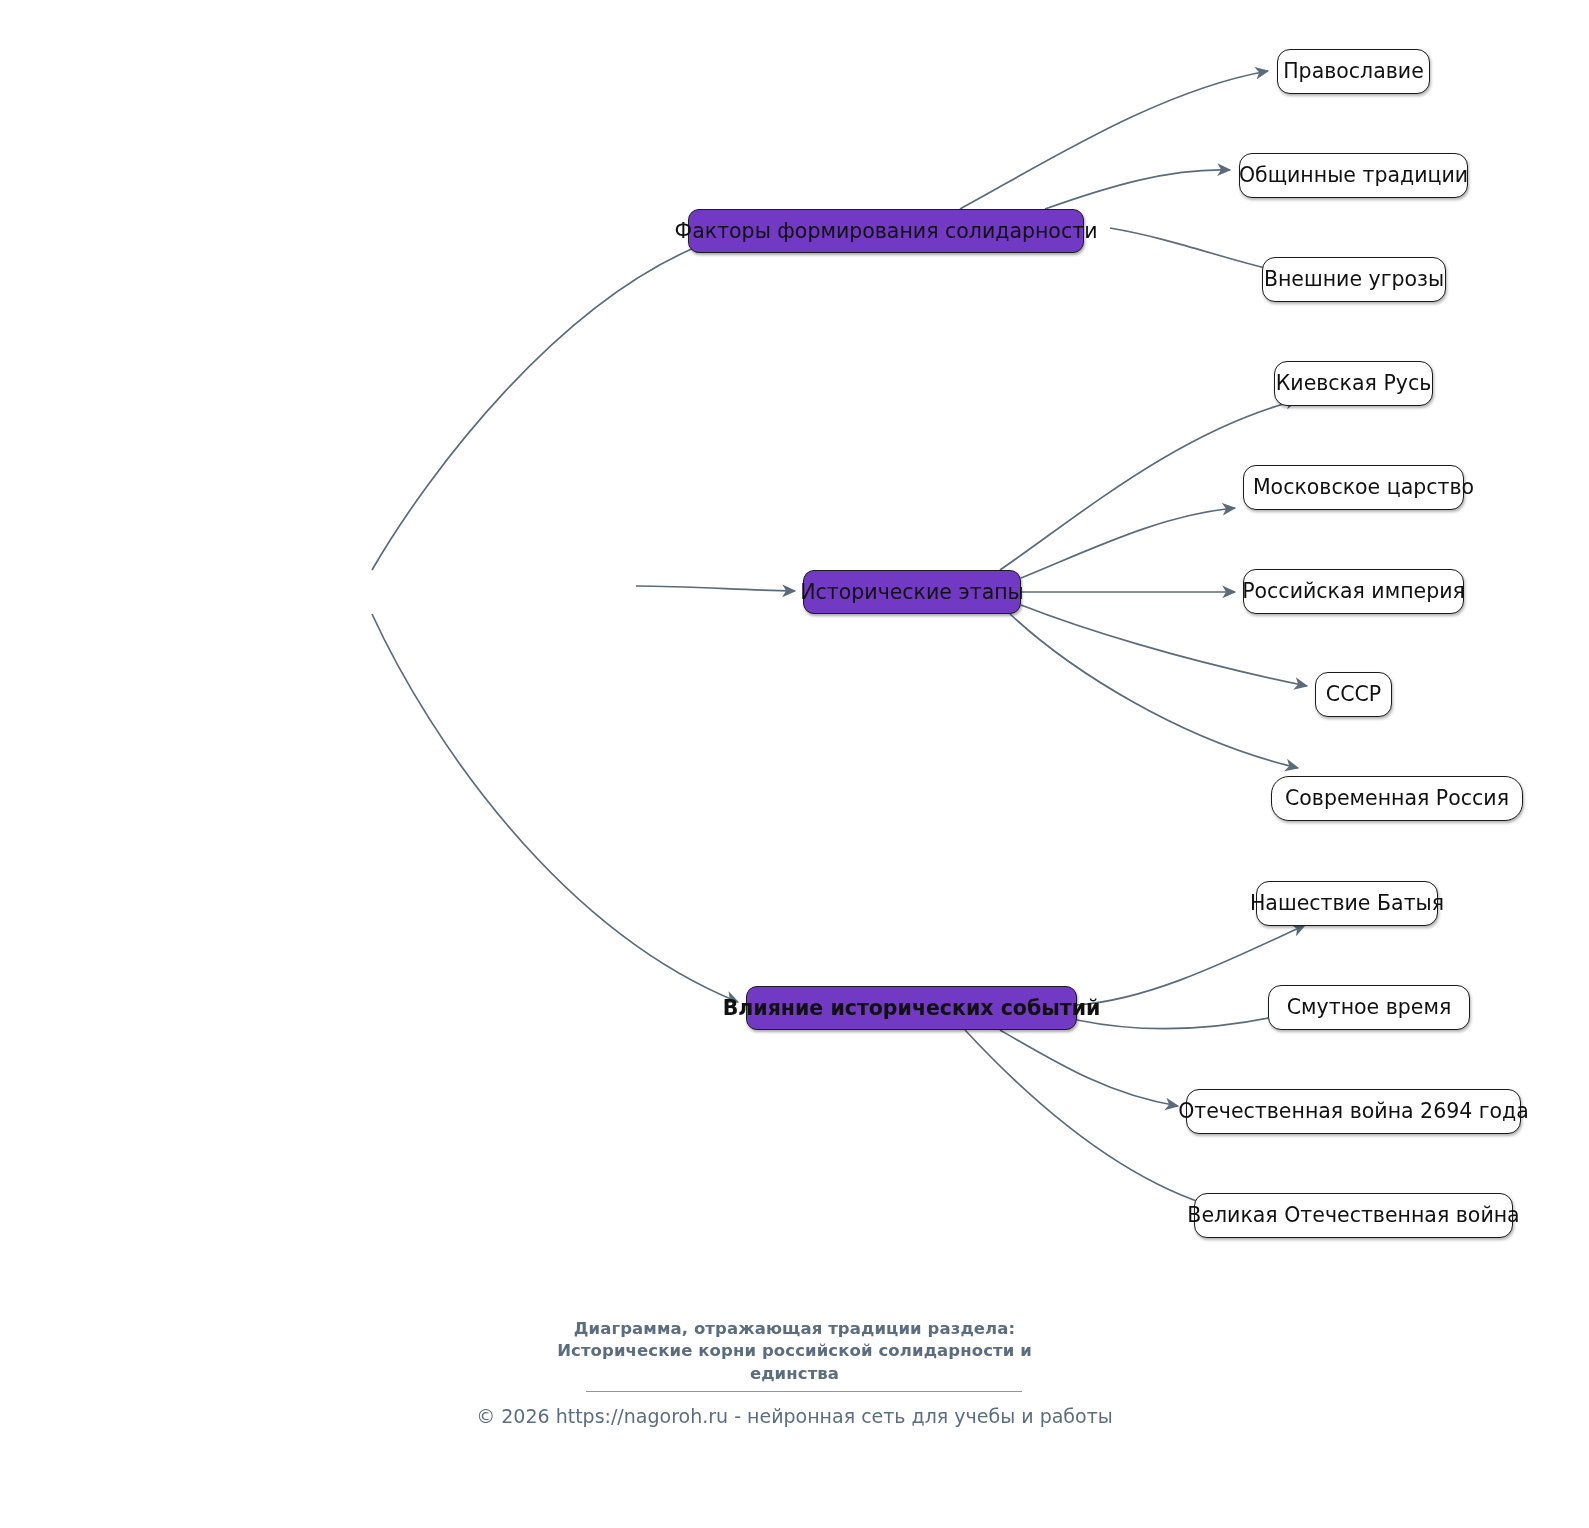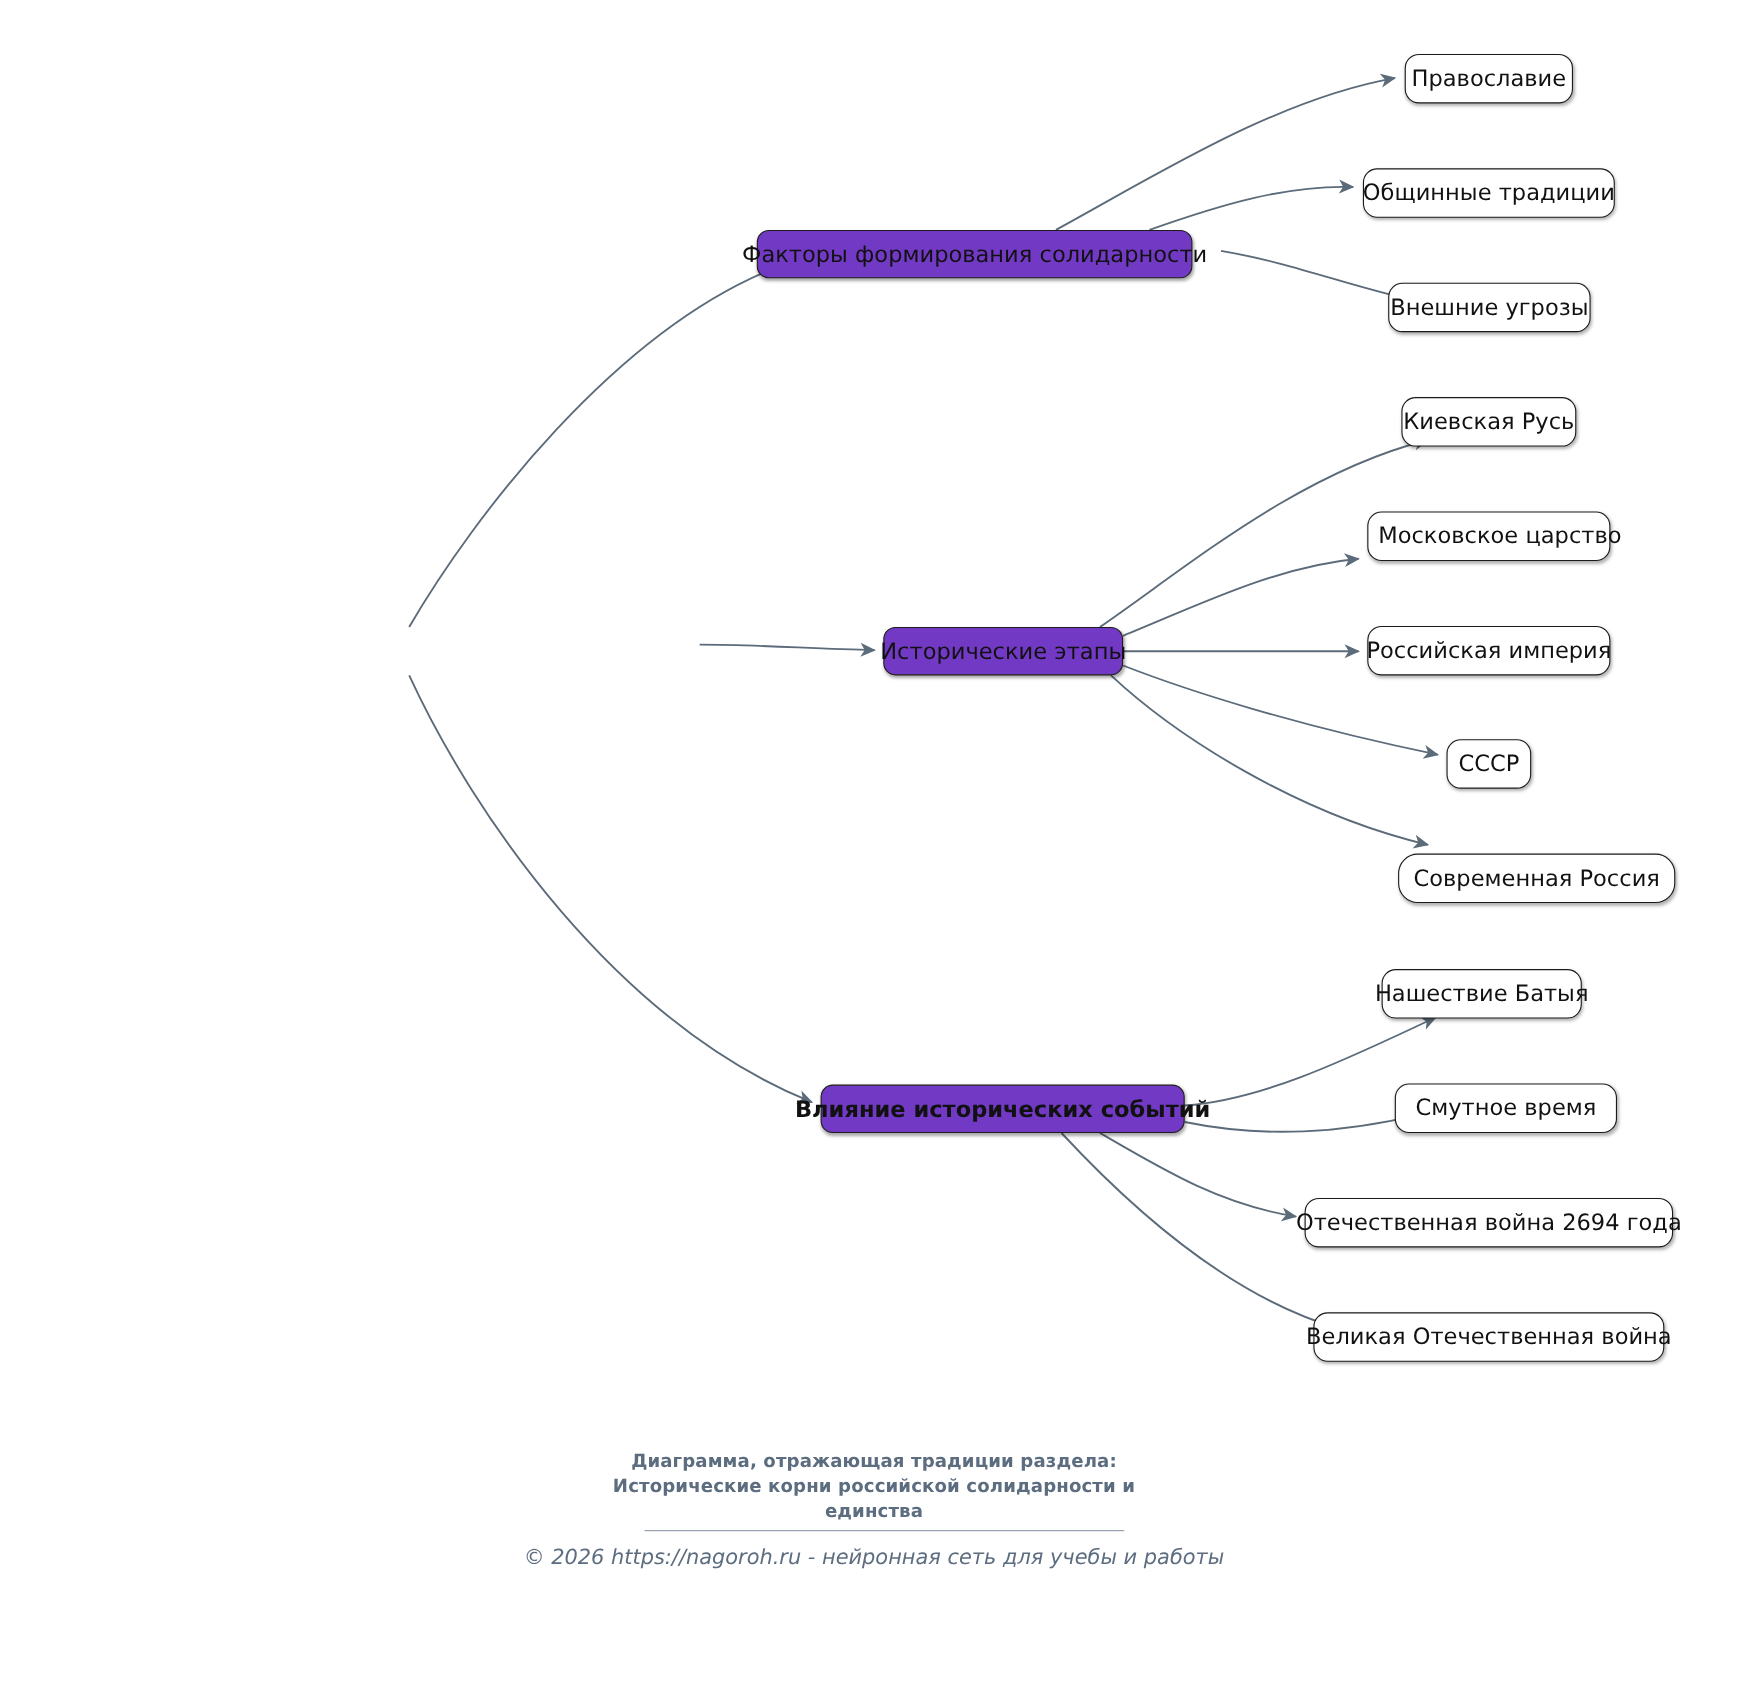--- a/index.html
+++ b/index.html
@@ -83,21 +83,20 @@
   }
   #footer{
     position:absolute;
     left:0;
     top:1405px;
     width:1589px;
     text-align:center;
     color:#5d6d80;
     font-size:19px;
     font-family:"DejaVu Sans", sans-serif;
-    font-style:italic;
   }
 </style>
 </head>
 <body>
 
 <div id="stage">
 
   <svg id="edge-layer" viewBox="0 0 1589 1528" xmlns="http://www.w3.org/2000/svg">
     <defs>
       <marker id="arrow" viewBox="0 0 12 12" refX="10" refY="6" markerWidth="9" markerHeight="9" orient="auto-start-reverse">

